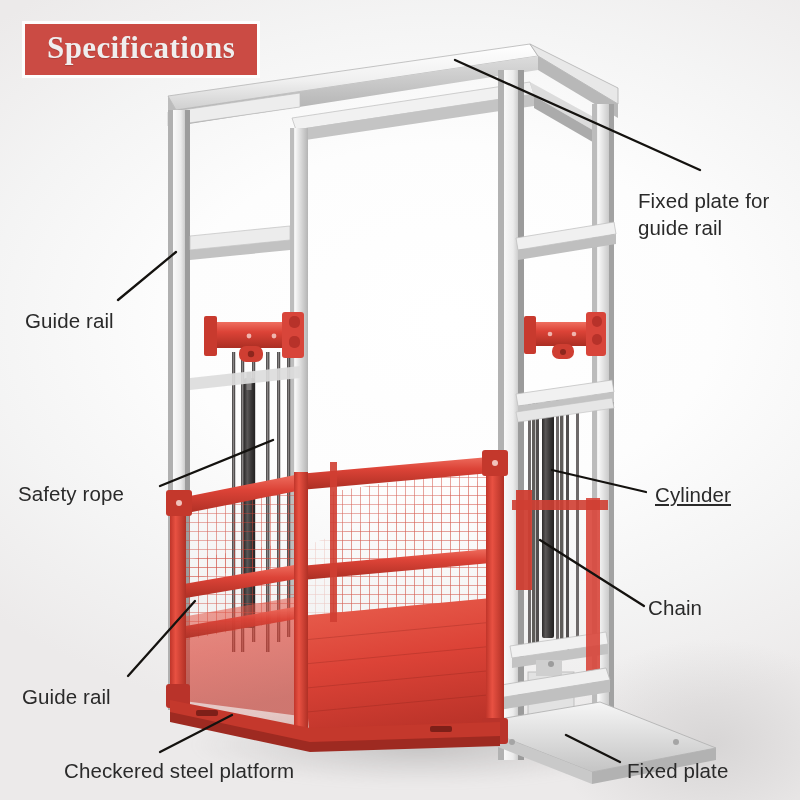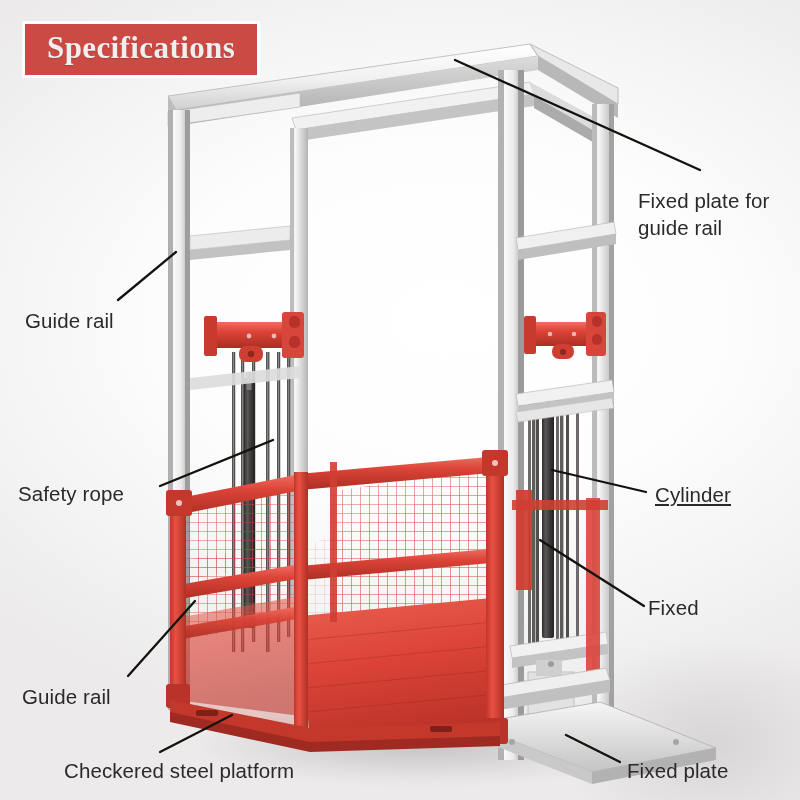--- a/index.html
+++ b/index.html
@@ -317,18 +317,18 @@
 
   <div class="banner">
     <span>Specifications</span>
   </div>
 
   <div class="label" id="cl0" style="left: 630px; top: 187px; margin-left: 8px;">Fixed plate for
 guide rail</div>
   <div class="label" id="cl1" style="left: 25px; top: 307px;">Guide rail</div>
   <div class="label" id="cl2" style="left: 18px; top: 480px; text-align: right;">Safety rope</div>
   <div class="label" id="cl3" style="left: 655px; top: 481px; text-decoration: underline;">Cylinder</div>
-  <div class="label" id="cl4" style="left: 648px; top: 594px;">Fixed</div>
+  <div class="label" id="cl4" style="left: 648px; top: 594px;">Chain</div>
   <div class="label" id="cl5" style="left: 22px; top: 683px;">Guide rail</div>
   <div class="label" id="cl6" style="left: 64px; top: 757px;">Checkered steel platform</div>
   <div class="label" id="cl7" style="left: 627px; top: 757px;">Fixed plate</div>
 
 </div>
 
 </body></html>

